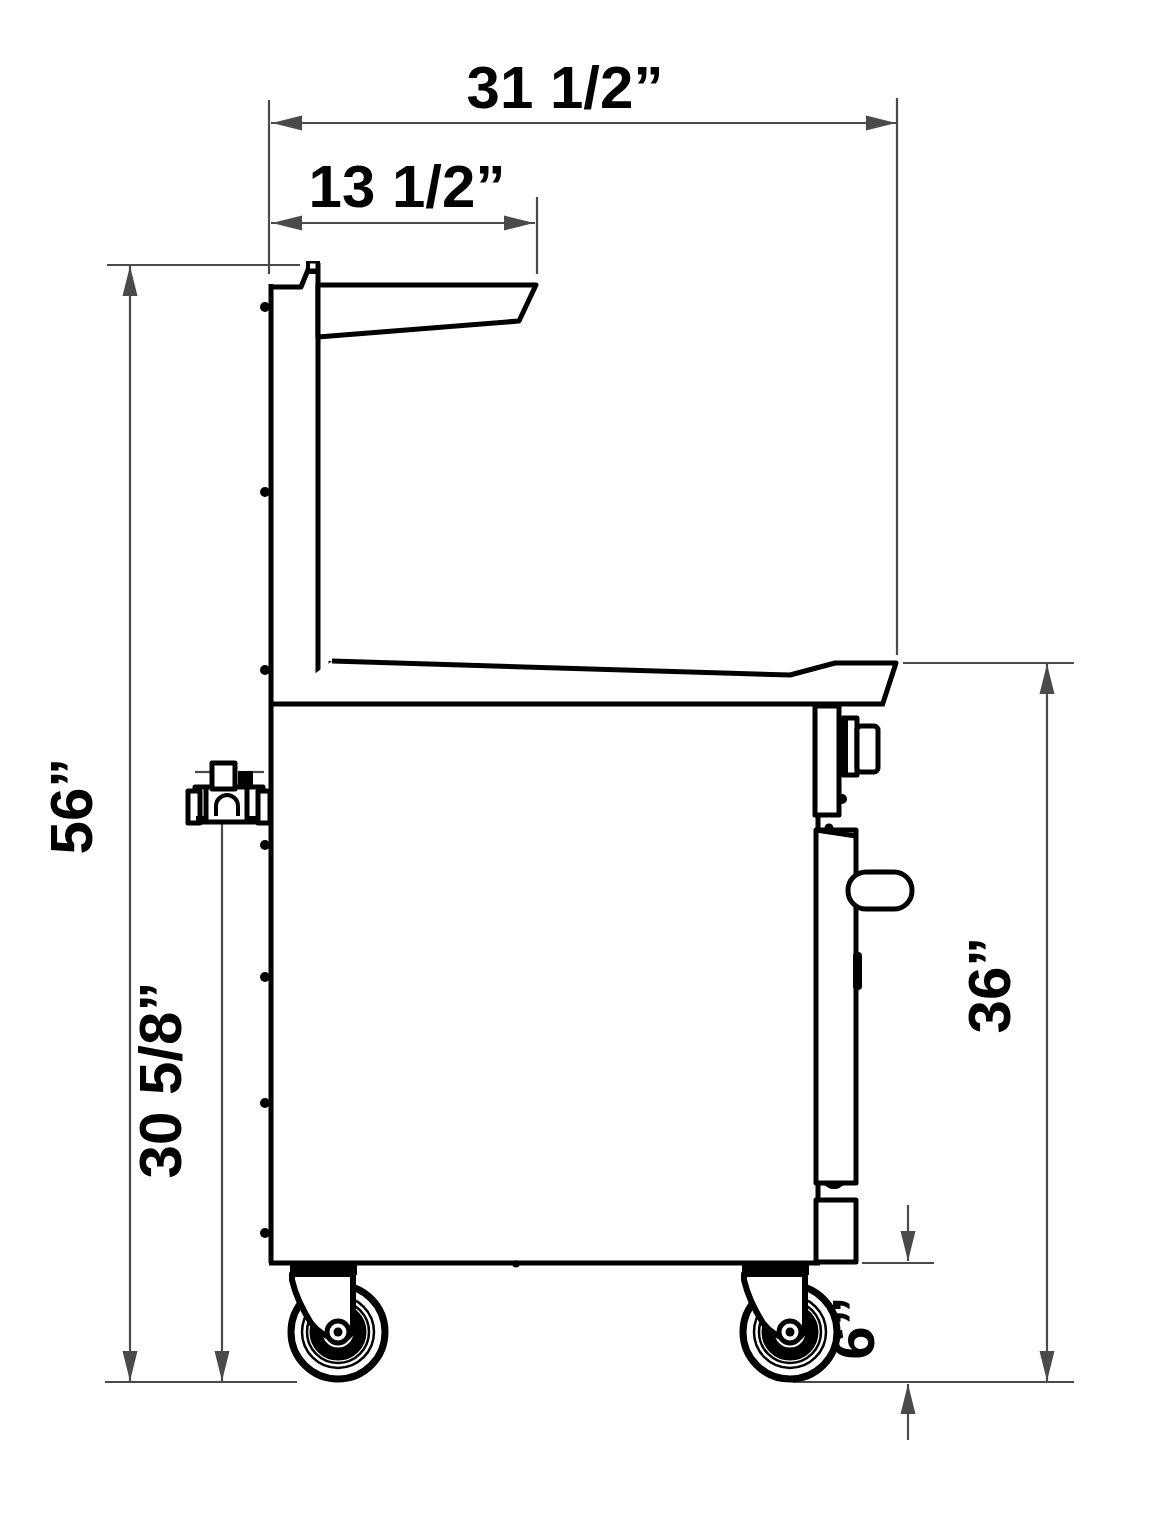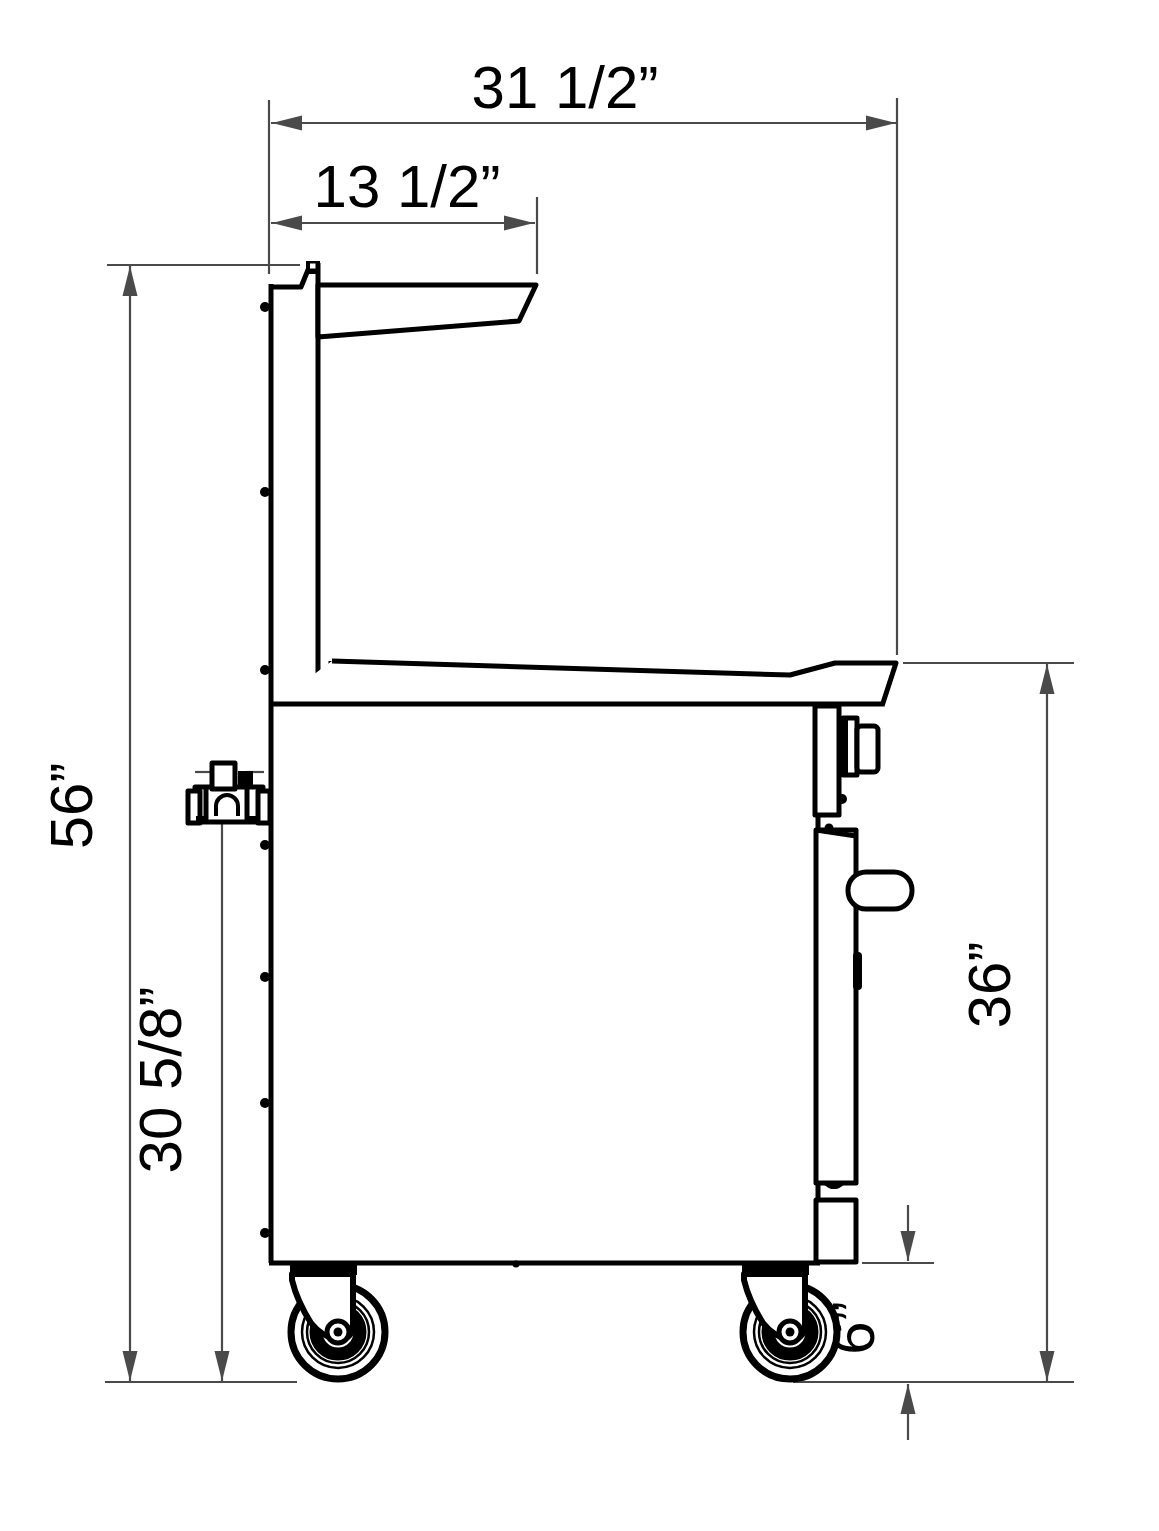--- a/index.html
+++ b/index.html
@@ -1,16 +1,16 @@
 <!DOCTYPE html>
 <html><head>
 <meta charset="utf-8">
 <style>
   html,body{margin:0;padding:0;background:#ffffff;}
-  .canvas{width:1159px;height:1531px;position:relative;background:#fff;overflow:hidden;}
+  .canvas{width:1159px;height:1531px;position:relative;background:#fff;overflow:hidden;font-weight:bold;}
   svg{display:block;}
   text{font-family:"Liberation Sans","DejaVu Sans",sans-serif;font-size:60px;fill:#000;}
   .dim{stroke:#4a4a4a;stroke-width:2.2;fill:none;}
   .arr{fill:#4a4a4a;stroke:none;}
   .obj{stroke:#000;stroke-width:5;fill:none;stroke-linejoin:round;}
   .objf{stroke:#000;stroke-width:5;fill:#fff;stroke-linejoin:round;}
   .solid{fill:#000;stroke:none;}
 </style>
 </head>
 <body>

